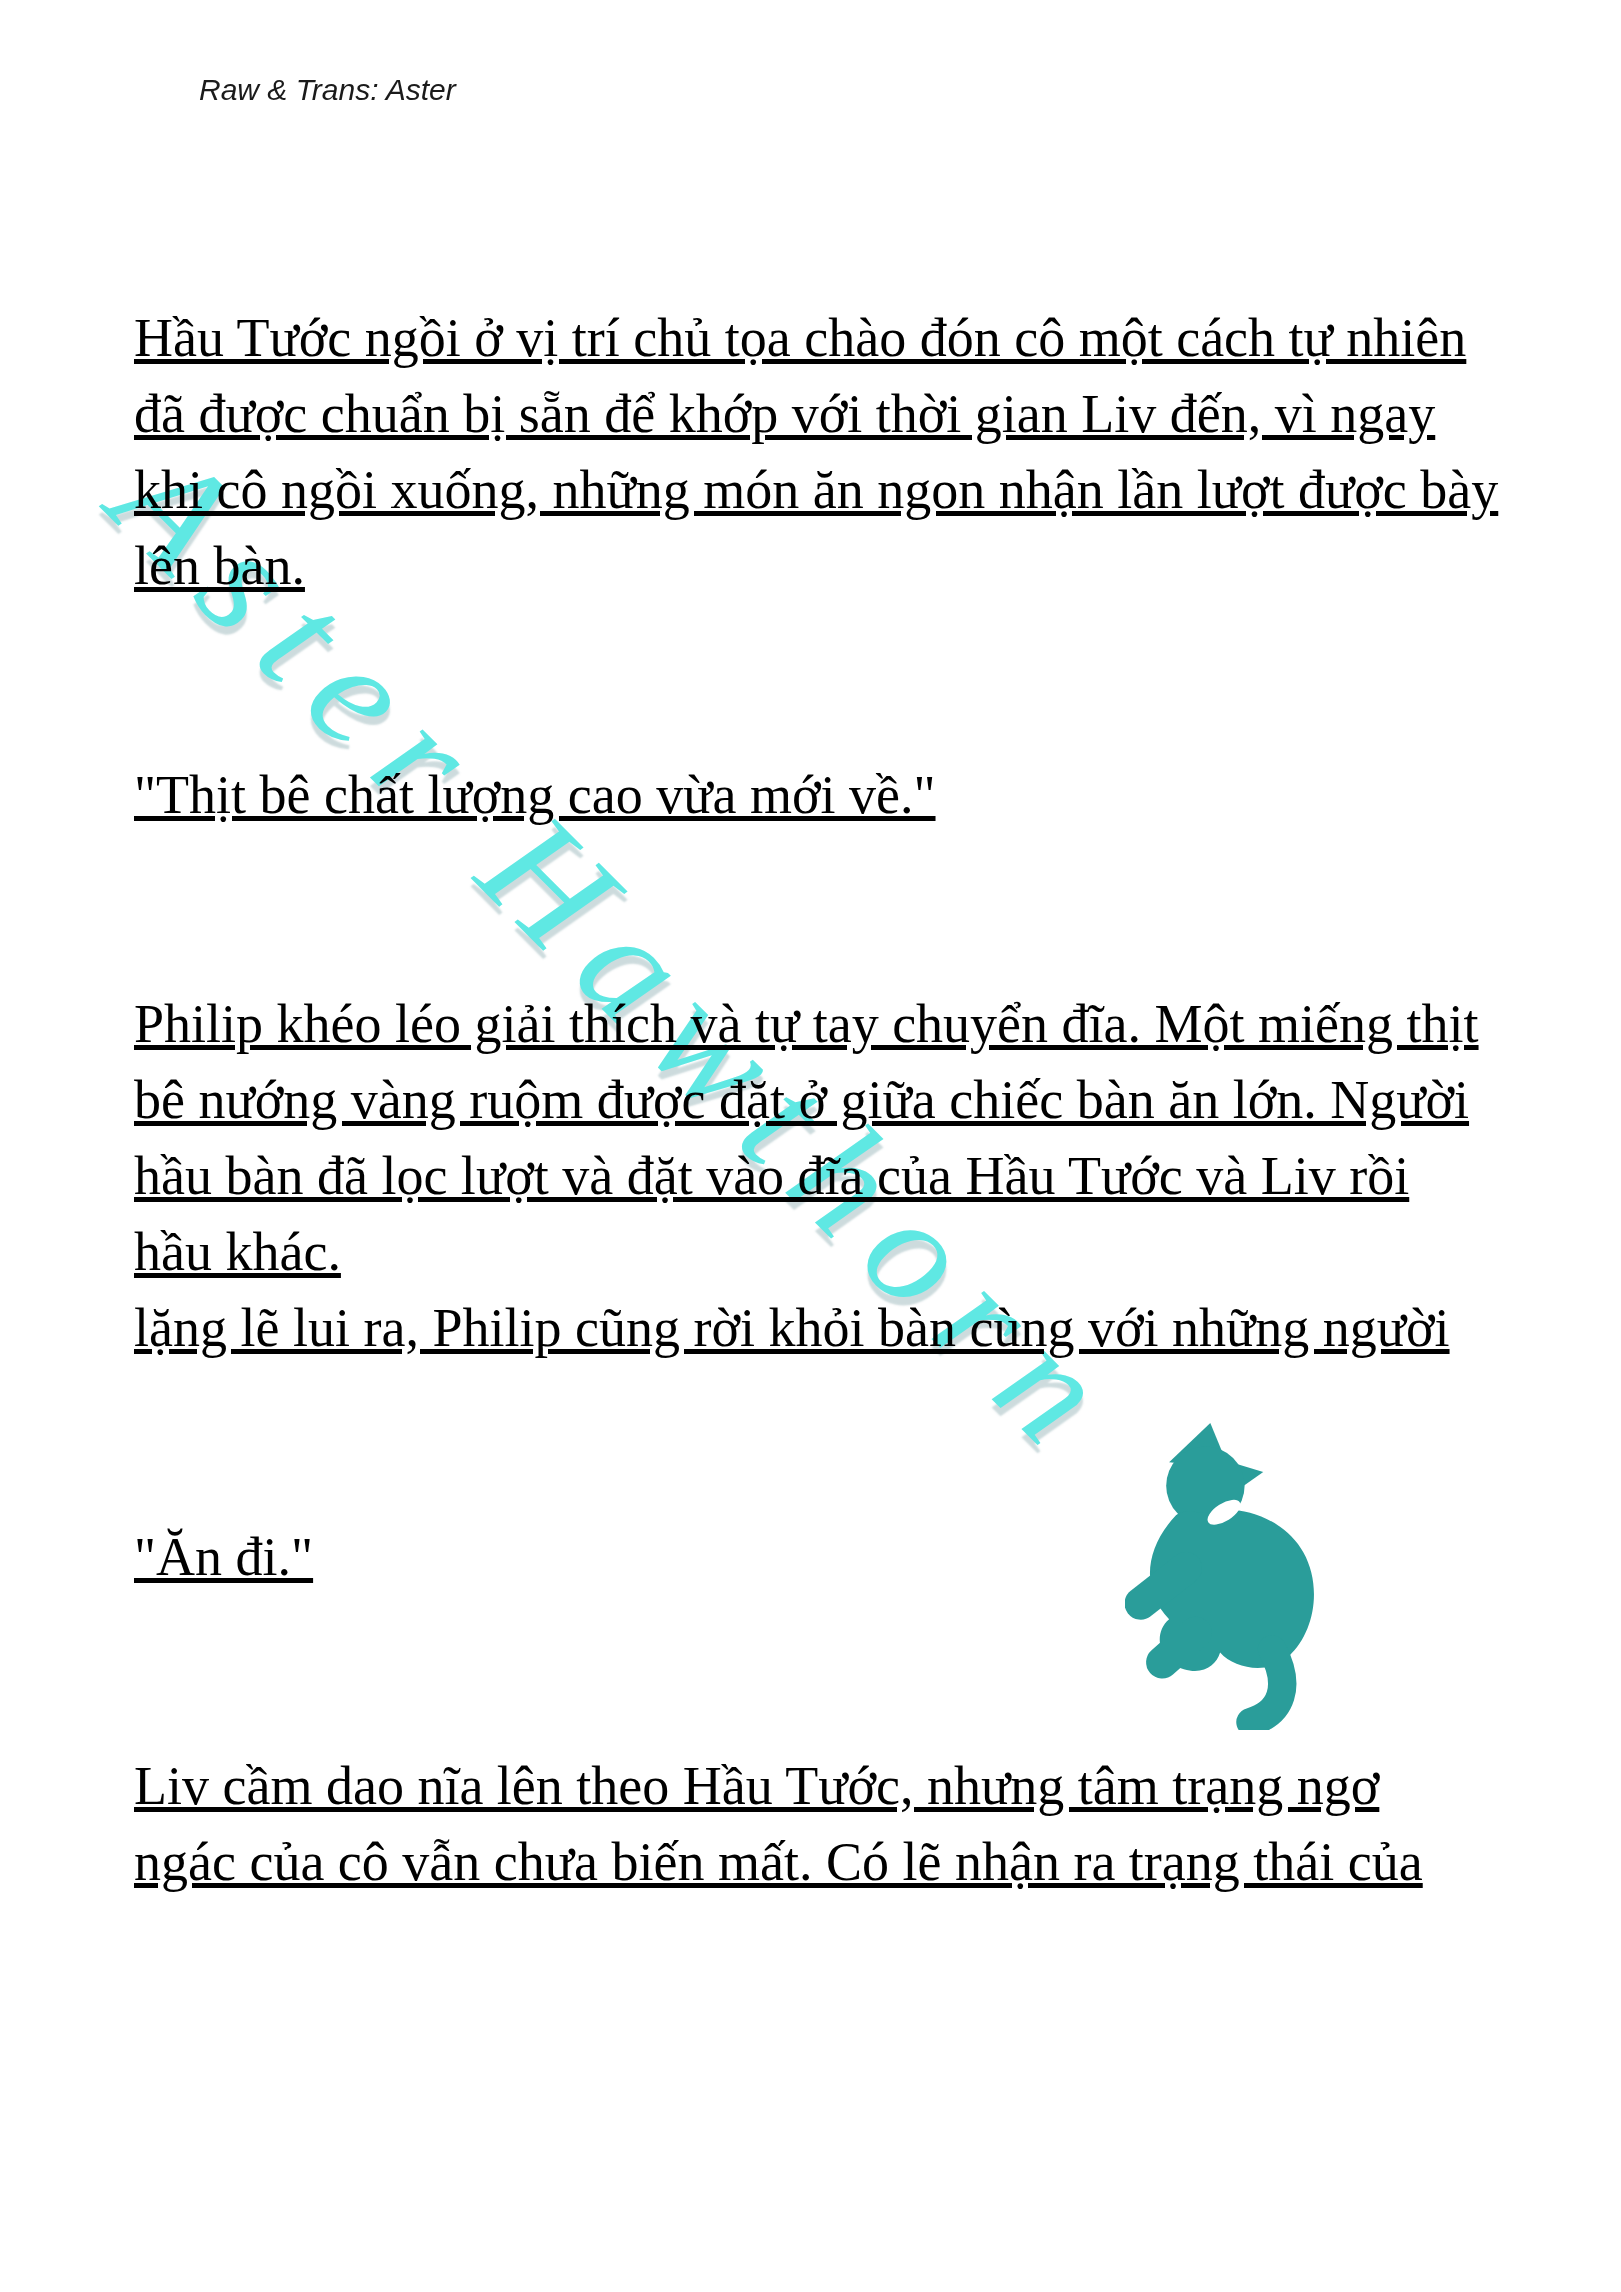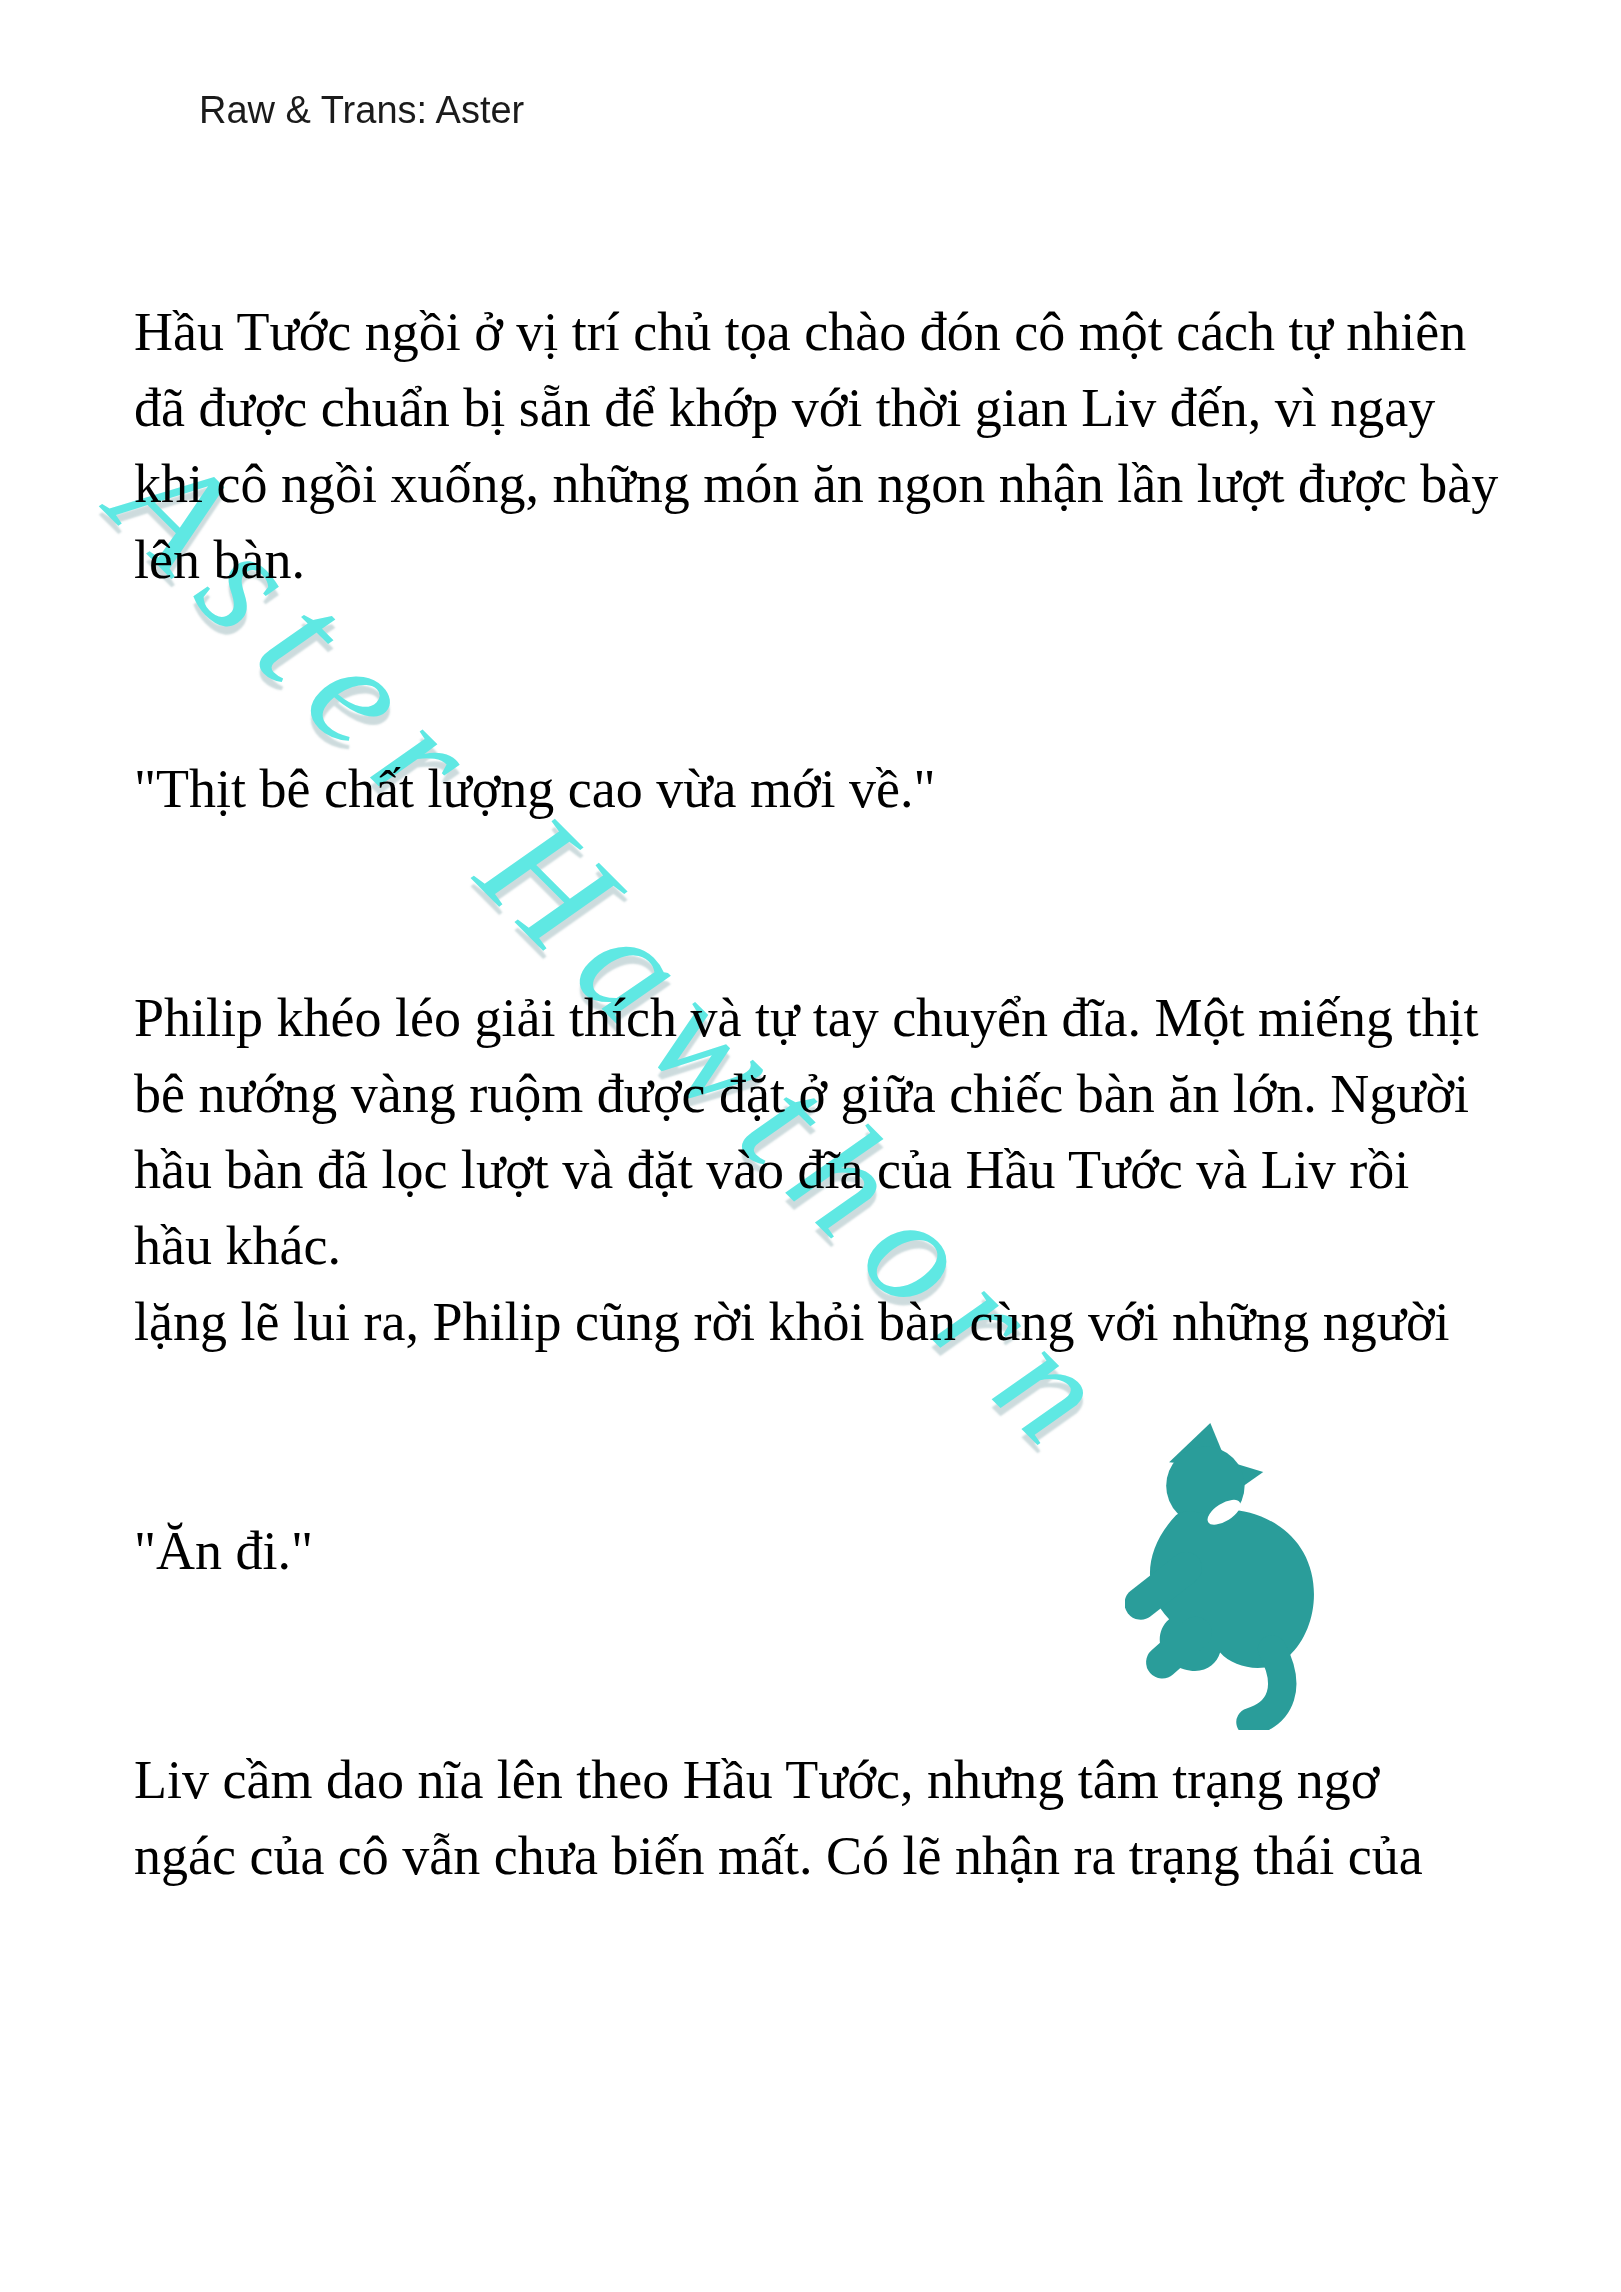--- a/index.html
+++ b/index.html
@@ -11,49 +11,51 @@
     position: relative;
     width: 1621px;
     height: 2293px;
     background: #ffffff;
     overflow: hidden;
     font-family: "Liberation Serif", "DejaVu Serif", serif;
   }
   .header-credit {
     position: absolute;
     left: 199px;
-    top: 88px;
+    top: 72px;
     font-family: "Liberation Sans", "DejaVu Sans", sans-serif;
-    font-size: 38px;
+    font-size: 30px;
     line-height: 1.2;
     color: #1b1b1b;
     z-index: 2;
+    font-style: italic;
   }
   .watermark {
     position: absolute;
     left: 196px;
     top: 421px;
     transform: rotate(45deg);
     transform-origin: 0 0;
     font-family: "Liberation Serif", "DejaVu Serif", serif;
     font-style: italic;
     font-size: 155px;
     line-height: 1;
     letter-spacing: 25.5px;
     white-space: nowrap;
     color: #5fe8e3;
     text-shadow: 5.9px 5.9px 2px rgba(145, 175, 180, 0.45);
     z-index: 1;
   }
   .body-text {
     position: absolute;
     left: 134px;
-    top: 294px;
+    top: 300px;
     width: 1372px;
     z-index: 2;
+    text-decoration: underline;
   }
   .paragraph {
     margin: 0 0 153px 0;
   }
   .paragraph:last-child {
     margin-bottom: 12px;
   }
   .line {
     font-size: 54px;
     line-height: 76px;

